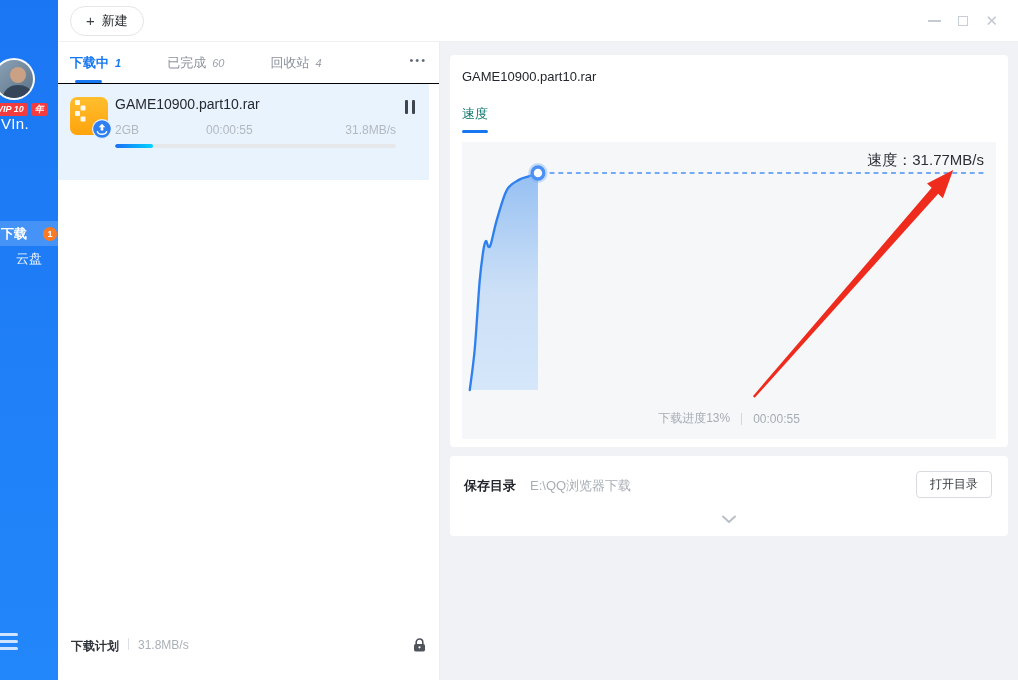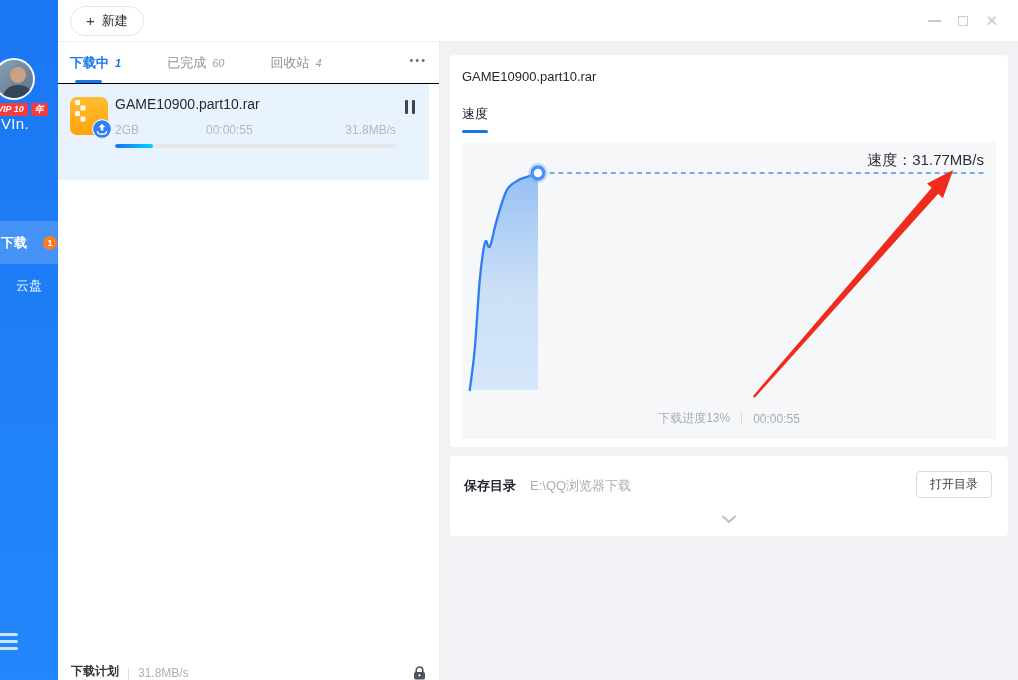--- a/index.html
+++ b/index.html
@@ -7,21 +7,21 @@
   body { font-family:"Liberation Sans","DejaVu Sans",sans-serif; overflow:hidden; background:#fff; }
   .app { display:flex; width:1018px; height:680px; }
 
   
   .sidebar { position:relative; width:58px; flex-shrink:0; background:linear-gradient(180deg,#1b76f3,#2287fa); color:#fff; overflow:hidden; }
   .avatar { position:absolute; left:-7px; top:58px; width:42px; height:42px; border-radius:50%; border:2px solid rgba(255,255,255,.95); background:linear-gradient(135deg,#8ca3b8,#5a7186); overflow:hidden; }
   .badge-row { position:absolute; left:-7px; top:103px; display:flex; gap:3px; white-space:nowrap; }
   .vip-badge,.year-badge { background:#f43b3e; color:#fff; font-size:9px; font-weight:bold; font-style:italic; padding:2px 4px; border-radius:3px; line-height:1; }
   .username { position:absolute; left:1px; top:115px; font-size:15px; font-weight:normal; letter-spacing:.3px; }
   .side-nav { position:absolute; top:221px; left:0; right:0; }
-  .nav-item { height:43px; display:flex; align-items:center; justify-content:center; gap:16px; font-size:13px; color:rgba(255,255,255,.92); cursor:pointer; }
+  .nav-item { height:25px; display:flex; align-items:center; justify-content:center; gap:16px; font-size:13px; color:rgba(255,255,255,.92); cursor:pointer; }
   .nav-item.active { background:rgba(255,255,255,.18); font-weight:bold; color:#fff; }
   .nav-badge { background:#fa7b24; min-width:14px; height:14px; border-radius:50%; font-size:9px; font-style:normal; font-weight:bold; display:flex; align-items:center; justify-content:center; }
   .menu-icon { position:absolute; left:-5px; bottom:26px; }
   .menu-icon i { display:block; width:23px; height:2.5px; margin:4.5px 0; background:rgba(255,255,255,.78); border-radius:2px; }
 
   
   .main { flex:1; display:flex; flex-direction:column; min-width:0; }
   .topbar { height:42px; flex-shrink:0; background:#fff; border-bottom:1px solid #eef0f3; display:flex; align-items:center; padding:0 12px; }
   .new-btn { display:flex; align-items:center; gap:7px; height:30px; padding:0 15px; border:1px solid #e3e5e9; border-radius:15px; background:#fff; font-size:13px; color:#23262b; cursor:pointer; font-family:inherit; }
   .plus-glyph { font-size:15px; color:#3c4046; line-height:1; }
@@ -50,32 +50,32 @@
   .dl-body { flex:1; padding-left:7px; min-width:0; }
   .dl-name { font-size:14px; color:#262a30; margin:0 0 11px; }
   .dl-meta { display:flex; align-items:center; width:281px; font-size:12px; color:#b3b8bf; margin-bottom:7px;gap:16px; }
   .dl-size { width:75px; }
   .dl-speed { margin-left:auto; }
   .progress { width:281px; height:4px; border-radius:2px; background:#e5e7ea; overflow:hidden; }
   .progress-fill { height:100%; border-radius:2px; background:linear-gradient(90deg,#1a6ef5,#00d4ff); }
   .pause-btn { position:absolute; right:12px; top:14px; display:flex; gap:4px; cursor:pointer; padding:2px; }
   .pause-btn i { width:3px; height:14px; background:#40454d; border-radius:1px; }
 
-  .list-footer { height:42px; flex-shrink:0; display:flex; align-items:flex-end; padding:0 13px; font-size:12px; }
+  .list-footer { height:42px; flex-shrink:0; display:flex; align-items:flex-start; padding:0 13px; font-size:12px; }
   .plan-label { color:#2f343b; font-weight:bold; }
   .fsep { width:1px; height:12px; background:#dcdfe4; margin:0 9px; }
   .plan-speed { color:#aab0b8; }
   .lock-btn { margin-left:auto; cursor:pointer; display:flex; }
 
   
   .detail-panel { flex:1; background:#f0f2f5; padding:13px 10px 0; display:flex; flex-direction:column; gap:9px; min-width:0; }
   .card { background:#fff; border-radius:4px; }
   .card1 { padding:12px 12px 8px; }
   .detail-title { font-size:13px; color:#23272d; margin:2px 0 0 0; }
-  .detail-tab { display:inline-block; margin-top:21px; font-size:13px; color:#0f172a; cursor:pointer; }
+  .detail-tab { display:inline-block; margin-top:21px; font-size:13px; color:#0f766e; cursor:pointer; }
   .tab-underline { display:block; width:26px; height:3px; border-radius:2px; background:#1677f0; margin-top:7px; }
   .chart { position:relative; height:297px; margin-top:9px; background:#f6f7f9; }
   .chart-svg { position:absolute; inset:0; width:100%; height:100%; }
   .speed-label { position:absolute; top:9px; right:12px; font-size:15px; color:#2b2f35; }
   .chart-footer { position:absolute; left:0; right:0; bottom:12px; display:flex; align-items:center; justify-content:center; gap:11px; font-size:12px; color:#a6acb4; }
   .cfsep { width:1px; height:12px; background:#d4d8dd; }
 
   .card2 { position:relative; padding:18px 14px 6px; }
   .info-row { position:relative; display:flex; align-items:center; height:24px; margin-bottom:17px; font-size:13px; }
   .info-label { color:#23272d; font-weight:bold; margin-right:14px; }

